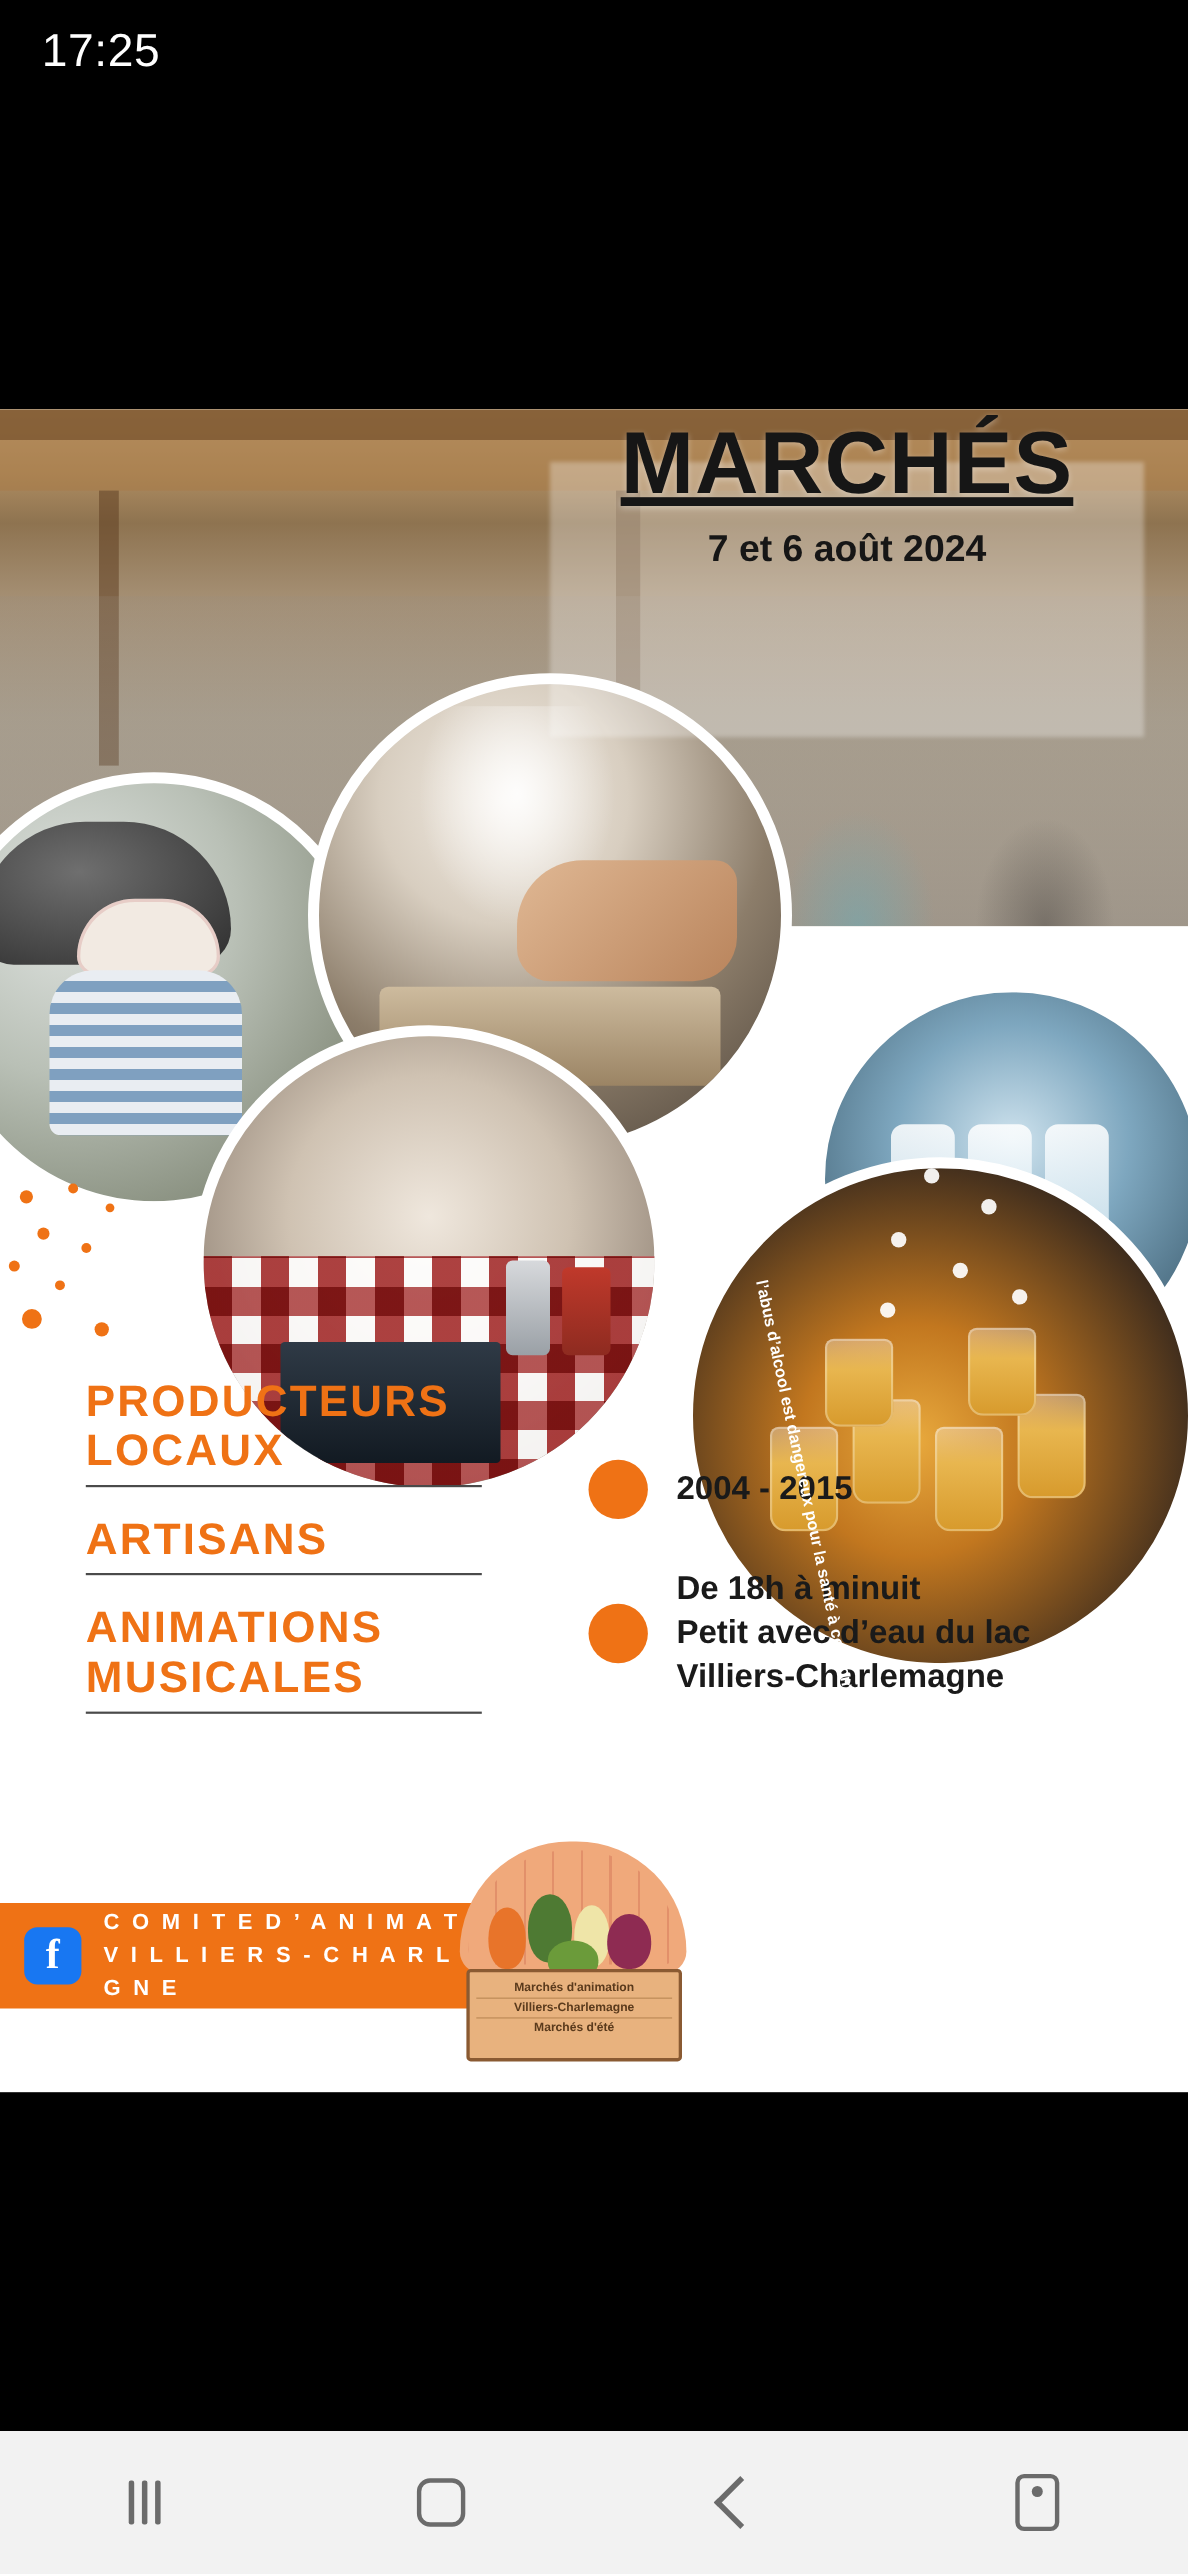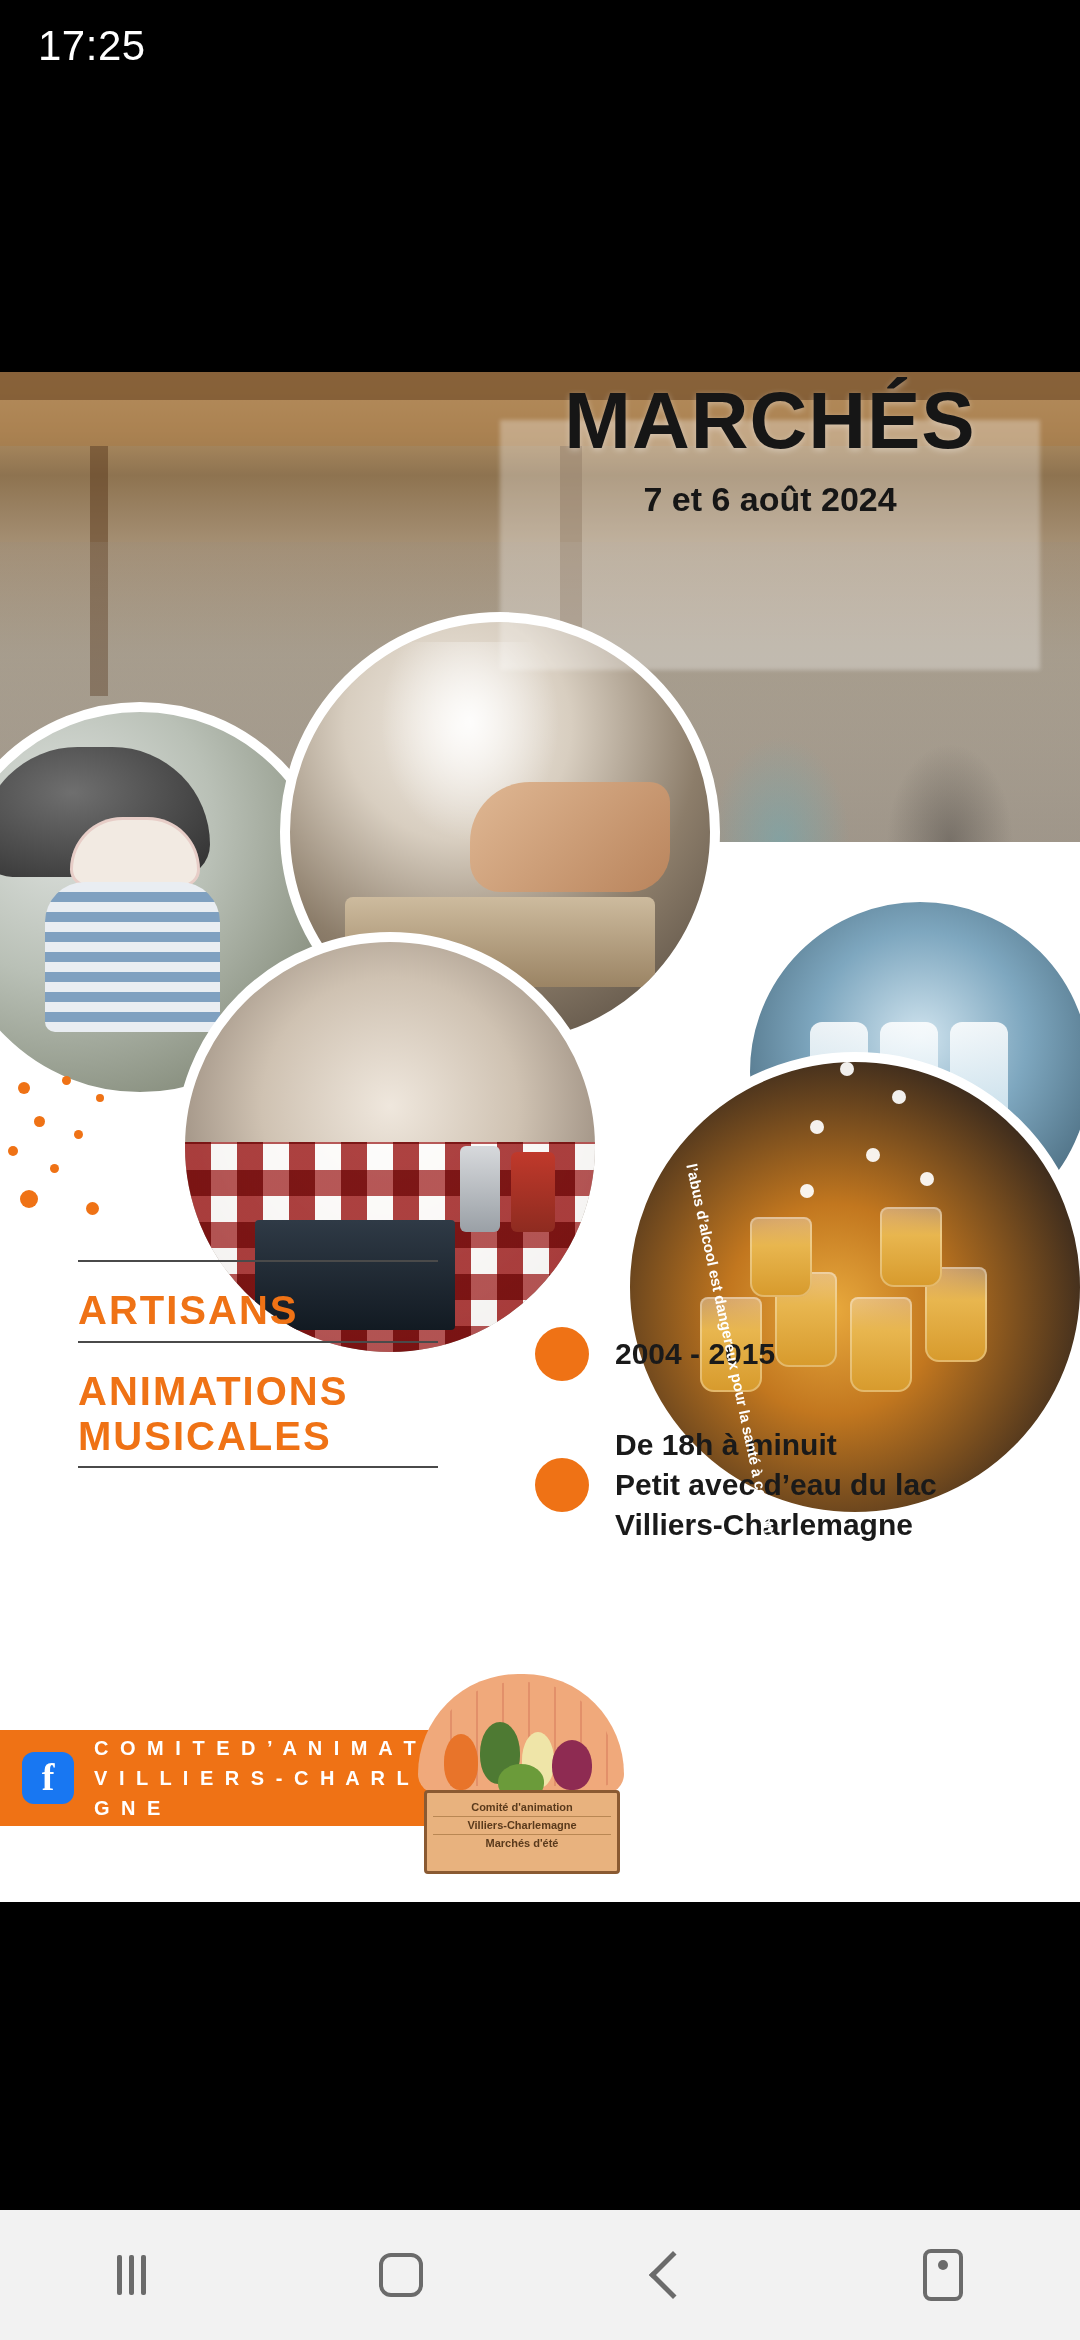--- a/index.html
+++ b/index.html
@@ -210,20 +210,21 @@
     text-align: center; color: #161616; z-index: 6;
   }
   .title-bg {
     position: absolute; top: 38px; left: 10px; width: 540px; height: 250px;
     background: rgba(255,255,255,0.30); filter: blur(2px);
   }
   .title-main {
     position: relative;
     font-size: 80px; font-weight: 800; letter-spacing: 1px; line-height: 0.98;
     text-shadow: 0 2px 6px rgba(255,255,255,0.35);
+    text-decoration: underline;
   }
   .title-dates {
     position: relative; margin-top: 18px;
     font-size: 34px; font-weight: 700; line-height: 1.25;
   }
 
   
   .headings { position: absolute; top: 880px; left: 78px; width: 420px; }
   .headings h3 {
     color: #ef7215; font-size: 40px; font-weight: 800; letter-spacing: 2px;
@@ -374,20 +375,21 @@
       <div>MARCHÉS</div>
     </div>
     <div class="title-dates">
       <div>7 et 6 août 2024</div>
     </div>
   </div>
 
   <div class="legal">l’abus d’alcool est dangereux pour la santé à consommer avec modération</div>
 
   <div class="headings">
+    <h3>PRODUCTEURS LOCAUX</h3>
     <div class="rule"></div>
     <h3>ARTISANS</h3>
     <div class="rule"></div>
     <h3>ANIMATIONS MUSICALES</h3>
     <div class="rule"></div>
   </div>
 
   <div class="info">
     <div class="info-row">
       <div class="bullet"></div>
@@ -416,21 +418,21 @@
   <div class="logo">
     <div class="fan"></div>
     <div class="veg">
       <i style="left:4px;  top:18px; width:34px; height:56px; background:#e8742a;"></i>
       <i style="left:40px; top:6px;  width:40px; height:62px; background:#4e7a33;"></i>
       <i style="left:82px; top:16px; width:32px; height:56px; background:#efe5a8;"></i>
       <i style="left:112px;top:24px; width:40px; height:50px; background:#8e2b52;"></i>
       <i style="left:58px; top:48px; width:46px; height:36px; background:#6b9b3a;"></i>
     </div>
     <div class="crate">
-      <div>Comité d'animation</div>
+      <div>Marchés d'animation</div>
       <div>Villiers-Charlemagne</div>
       <div>Marchés d'été</div>
     </div>
   </div>
 
 </div>
 
 <div class="navbar">
   <div class="nav-recent">
       <span></span>

